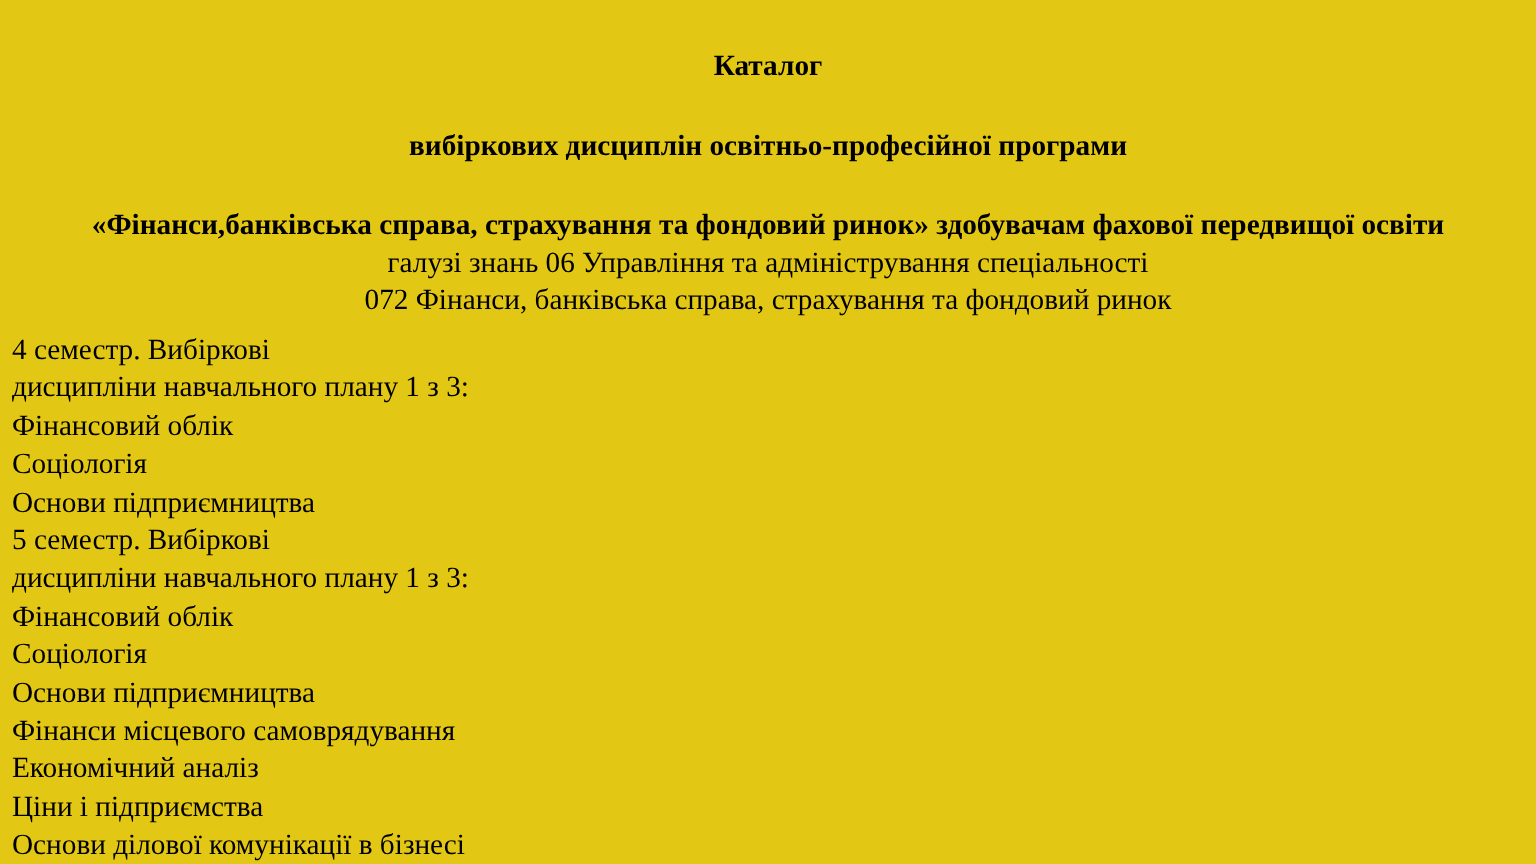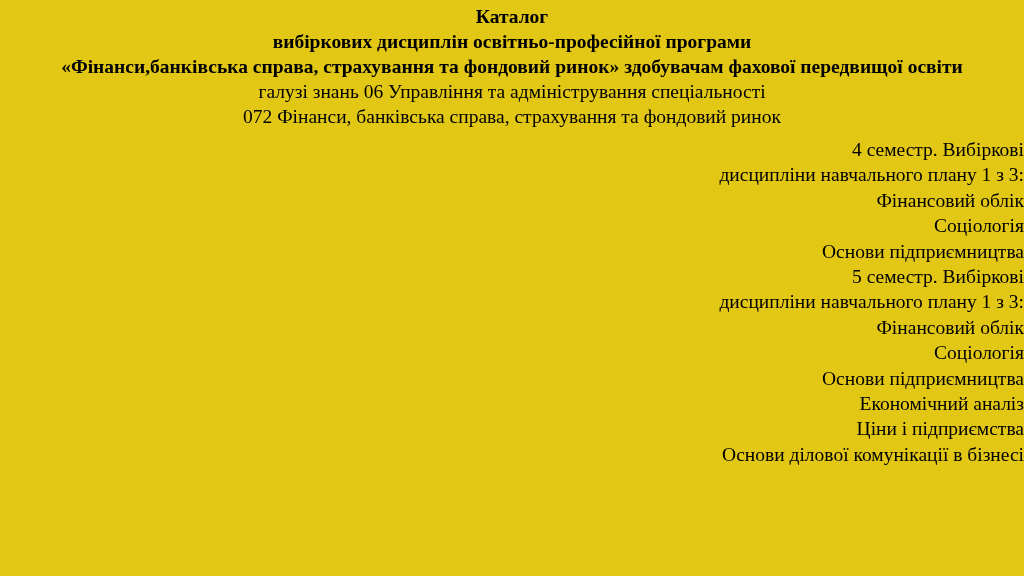--- a/index.html
+++ b/index.html
@@ -24,30 +24,31 @@
     padding-top: 4px;
     text-align: center;
   }
   .title-line {
     font-size: 19.5px;
     line-height: 25px;
     white-space: nowrap;
   }
   .title-line.bold {
     font-weight: bold;
+    margin-top: 28px;
   }
   .body-block {
     margin-top: 8px;
     padding-left: 8px;
   }
   .body-line {
     font-size: 19.5px;
     line-height: 25.4px;
     white-space: nowrap;
-    text-align: right;
+    text-align: left;
   }
 </style>
 </head>
 <body>
 
 <div class="slide">
 
   <div class="title-block">
     <div class="title-line bold">Каталог</div>
     <div class="title-line bold">вибіркових дисциплін освітньо-професійної програми</div>
@@ -60,19 +61,20 @@
     <div class="body-line">4 семестр. Вибіркові</div>
     <div class="body-line">дисципліни навчального плану 1 з  3:</div>
     <div class="body-line">Фінансовий облік</div>
     <div class="body-line">Соціологія</div>
     <div class="body-line">Основи підприємництва</div>
     <div class="body-line">5 семестр. Вибіркові</div>
     <div class="body-line">дисципліни навчального плану 1 з 3:</div>
     <div class="body-line">Фінансовий облік</div>
     <div class="body-line">Соціологія</div>
     <div class="body-line">Основи підприємництва</div>
+    <div class="body-line">Фінанси місцевого самоврядування</div>
     <div class="body-line">Економічний аналіз</div>
     <div class="body-line">Ціни і підприємства</div>
     <div class="body-line">Основи ділової комунікації в бізнесі</div>
 
   </div>
 
 </div>
 
 </body></html>

